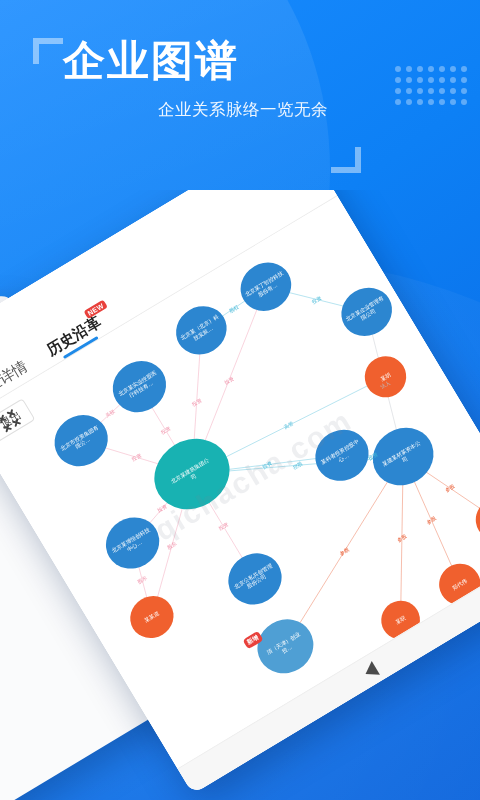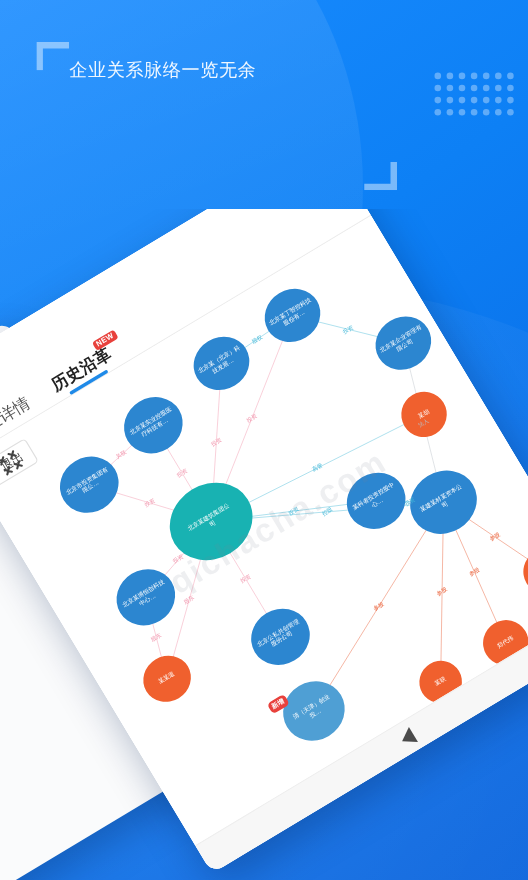--- a/index.html
+++ b/index.html
@@ -68,20 +68,21 @@
   .hdr h1 {
     font-size:42px; line-height:1.08;
     color:#fff; font-weight:bold;
     letter-spacing:2px;
   }
   .hdr .sub {
     margin-top:14px;
     font-size:16.5px; line-height:1.55;
     color:rgba(255,255,255,.93);
     letter-spacing:.5px;
+    text-align:center;
   }
 
   
   .stage {
     position:absolute; left:0; top:190px;
     width:480px; height:610px;
     overflow:hidden;
   }
 
   .phone {
@@ -248,20 +249,21 @@
     <i></i>
     <i></i>
     <i></i>
     <i></i>
     <i></i>
     <i></i>
     <i></i>
   </div>
 
 <div class="hdr">
+  <h1>企业图谱</h1>
   <div class="sub">
     <div>企业关系脉络一览无余</div>
   </div>
 </div>
 
 <div class="stage">
 
   <div class="phone back">
     <div class="back-inner">
       <div class="back-row">

